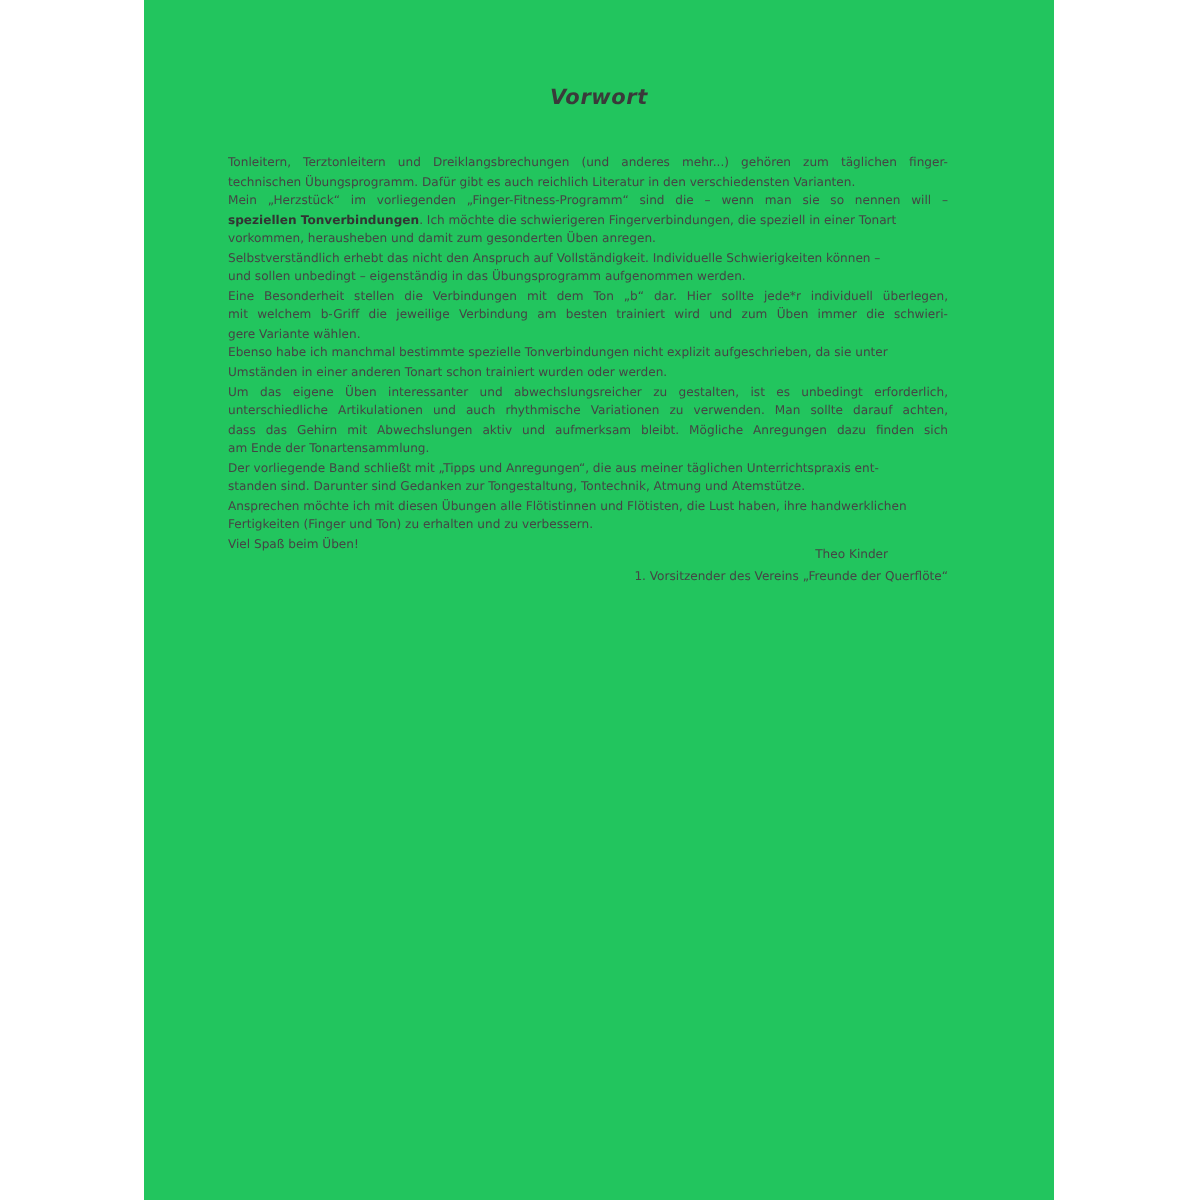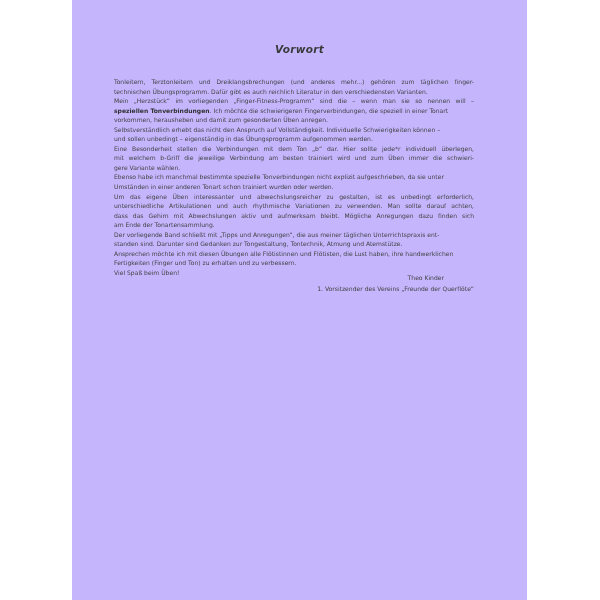--- a/index.html
+++ b/index.html
@@ -3,21 +3,21 @@
 <meta charset="utf-8">
 <style>
   html, body { margin: 0; padding: 0; }
   body {
     width: 600px; height: 600px; background: #ffffff;
     position: relative; overflow: hidden;
     font-family: "DejaVu Sans", sans-serif;
   }
   .page {
     position: absolute; left: 72px; top: 0; width: 455px; height: 600px;
-    background: #c4b5fd;
+    background: #22c55e;
   }
   .title {
     position: absolute; left: 0; right: 0; top: 43px;
     text-align: center; font-size: 10.5px; font-style: italic; font-weight: bold;
     color: #3a3a3a; letter-spacing: 0.3px;
     font-family: "DejaVu Sans", sans-serif;
   }
   .body-text {
     position: absolute; left: 42px; top: 77px; width: 360px;
     font-size: 6.05px; line-height: 9.55px; color: #454545;

